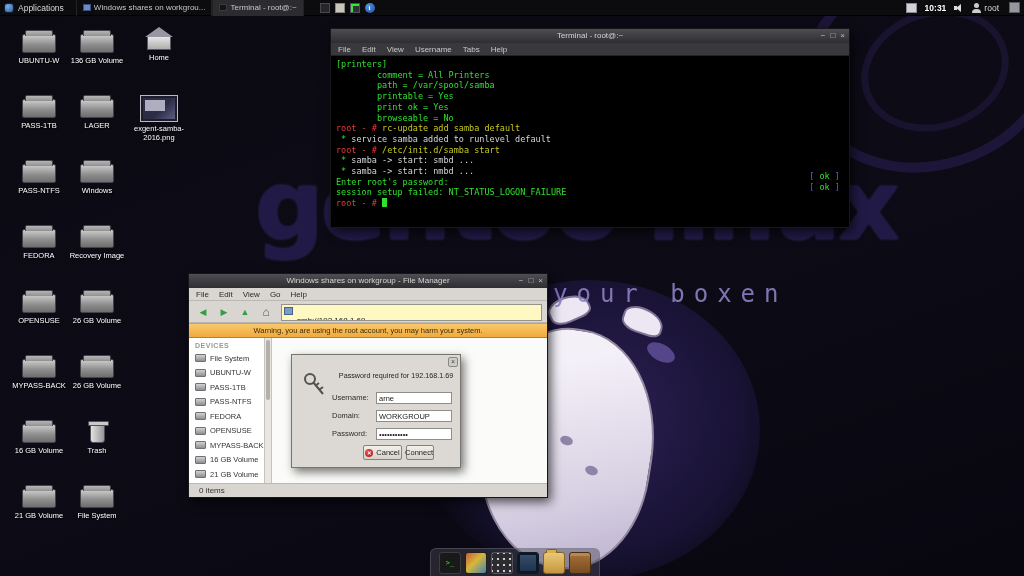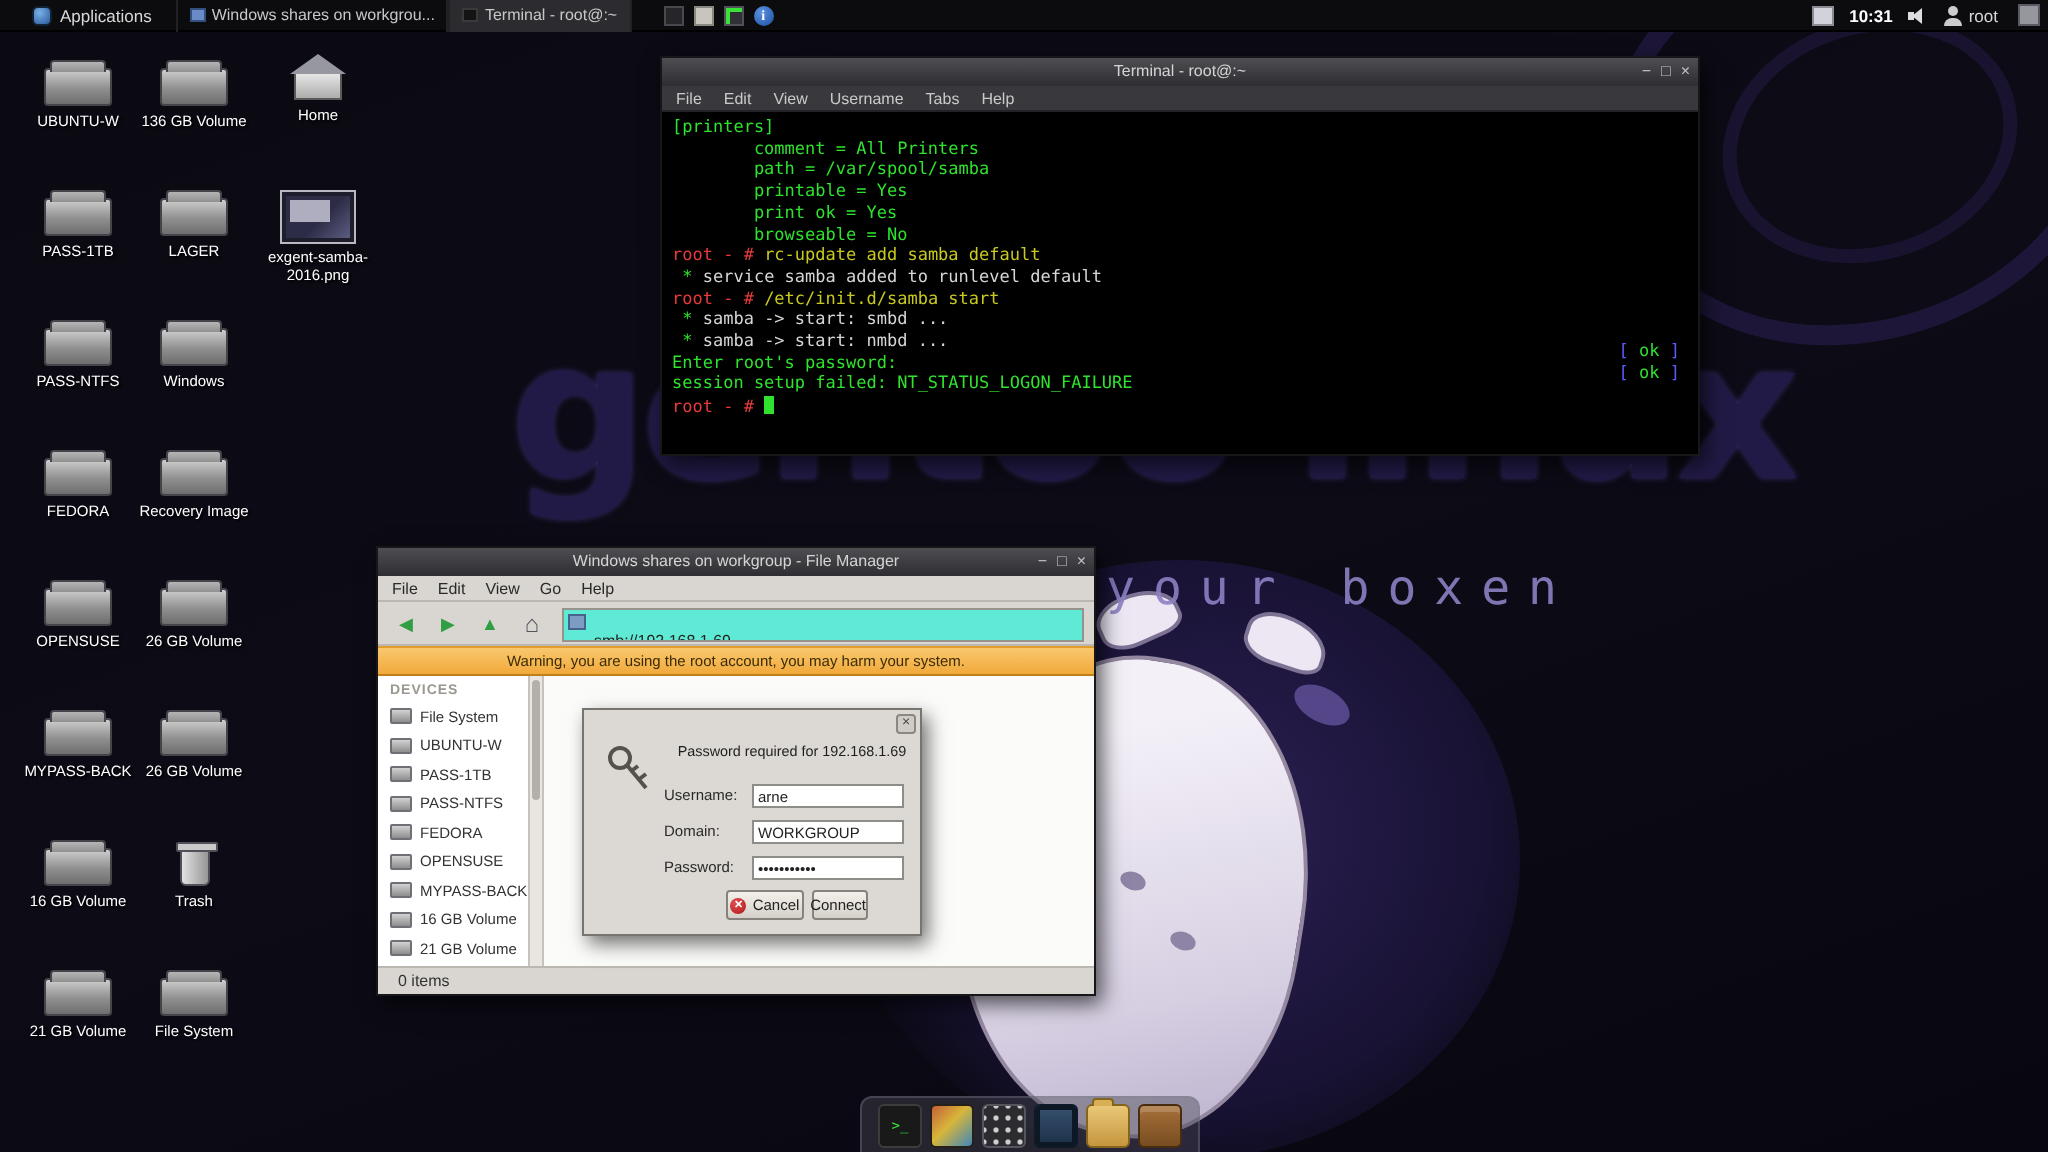--- a/index.html
+++ b/index.html
@@ -57,21 +57,21 @@
   .cursor{display:inline-block;width:5px;height:9px;background:#2ee22e;vertical-align:-1px;}
 
   
   .fm{left:188px;top:273px;width:360px;height:225px;z-index:12;}
   .fm-menubar{height:13px;background:#d9d6d1;border-bottom:1px solid #bbb8b2;display:flex;align-items:center;gap:10px;padding:0 7px;font-size:8px;color:#2a2a2a;}
   .fm-toolbar{height:22px;background:#d9d6d1;border-bottom:1px solid #bbb8b2;display:flex;align-items:center;gap:3px;padding:0 5px;}
   .tool-btn{width:18px;height:17px;display:flex;align-items:center;justify-content:center;border-radius:2px;font-size:9px;cursor:default;}
   .arrow-g{color:#2f9e44;}
   .home-g{color:#55555f;font-size:12px;}
   .path-wrap{position:relative;flex:1;height:15px;margin-left:3px;}
-  .path-input{width:100%;height:15px;border:1px solid #96938d;background:#5eead4;font-size:8px;padding:15px 3px 0 15px;font-family:"Liberation Sans",sans-serif;color:#222;}
+  .path-input{width:100%;height:15px;border:1px solid #96938d;background:#fef9c3;font-size:8px;padding:15px 3px 0 15px;font-family:"Liberation Sans",sans-serif;color:#222;}
   .path-icon{position:absolute;left:3px;top:3px;width:9px;height:8px;background:#7d9cc4;border:1px solid #45638b;}
   .warnbar{height:15px;background:linear-gradient(#f9c86e,#f1a93b);border-top:1px solid #e29d30;border-bottom:1px solid #bf7f1d;display:flex;align-items:center;justify-content:center;font-size:7.5px;color:#3c2b07;text-align:center;}
   .fm-body{position:absolute;left:0;right:0;top:64px;bottom:14px;background:#fbfbfa;}
   .sidebar{position:absolute;left:0;top:0;bottom:0;width:76px;background:#fff;border-right:1px solid #c6c3bd;}
   .side-head{font-size:7px;font-weight:bold;color:#9b9890;padding:4px 0 2px 6px;letter-spacing:.5px;}
   .side-item{height:14.5px;display:flex;align-items:center;gap:4px;padding-left:6px;font-size:7.5px;color:#333;white-space:nowrap;cursor:default;}
   .side-ic{flex:0 0 auto;width:11px;height:8px;background:linear-gradient(#d2d2d2,#8e8e8e);border:1px solid #6f6f77;border-radius:1px;}
   .side-scroll{position:absolute;left:76px;top:0;bottom:0;width:7px;background:#e9e6e1;border-right:1px solid #c6c3bd;}
   .side-thumb{position:absolute;left:1px;top:2px;width:4px;height:60px;background:#b3b0aa;border-radius:2px;}
   .fm-status{position:absolute;left:0;right:0;bottom:0;height:14px;background:#d9d6d1;border-top:1px solid #bbb8b2;display:flex;align-items:center;padding-left:10px;font-size:8px;color:#333;}
@@ -83,21 +83,21 @@
   .dlg-msg{position:absolute;left:42px;top:16px;width:124px;font-size:7.2px;color:#1e1e1e;white-space:nowrap;text-align:center;}
   .dlg-label{position:absolute;left:40px;width:42px;font-size:7.5px;color:#2a2a2a;line-height:12px;}
   .dlg-input{position:absolute;left:84px;width:76px;height:12px;border:1px solid #8f8d87;background:#fff;font-size:7.5px;padding:0 2px;color:#222;font-family:"Liberation Sans",sans-serif;}
   .r1{top:37px;} .r2{top:55px;} .r3{top:73px;}
   .dlg-btn{position:absolute;top:90px;height:15px;background:linear-gradient(#f3f0ea,#d5d1ca);border:1px solid #84827b;border-radius:2px;font-size:7.5px;color:#222;display:flex;align-items:center;justify-content:center;gap:3px;cursor:default;}
   .btn-cancel{left:71px;width:39px;}
   .btn-connect{left:114px;width:28px;justify-content:flex-end;}
   .cancel-dot{width:8px;height:8px;border-radius:50%;background:radial-gradient(circle at 35% 30%,#e05050,#b01818);color:#fff;font-size:5.5px;line-height:8px;text-align:center;font-weight:bold;}
 
   
-  .panel{position:absolute;left:0;top:0;width:1024px;height:16px;background:#0c0c0e;border-bottom:1px solid #000;z-index:30;display:flex;align-items:center;font-size:8.5px;color:#d8d8d8;padding-left:12px;}
+  .panel{position:absolute;left:0;top:0;width:1024px;height:16px;background:#0c0c0e;border-bottom:1px solid #000;z-index:30;display:flex;align-items:center;font-size:8.5px;color:#d8d8d8;}
   .app-ic{width:10px;height:10px;margin-left:4px;border-radius:3px;background:radial-gradient(circle at 35% 30%,#7ab0e8,#2a5a9a);border:1px solid #123;}
   .app-label{margin-left:4px;}
   .task{height:16px;display:flex;align-items:center;gap:3px;padding:0 6px;font-size:8px;color:#c8c8c8;border-left:1px solid #222;border-right:1px solid #222;white-space:nowrap;cursor:default;}
   .task.first{margin-left:12px;}
   .task.active{background:#2c2c30;}
   .task-ic{width:8px;height:7px;flex:0 0 auto;}
   .task-ic.fmi{background:#6a8ac8;border:1px solid #34507e;}
   .task-ic.tmi{background:#141414;border:1px solid #3a3a3a;}
   .tray{display:flex;align-items:center;gap:5px;margin-left:16px;}
   .tray-ic{width:10px;height:10px;cursor:default;}

